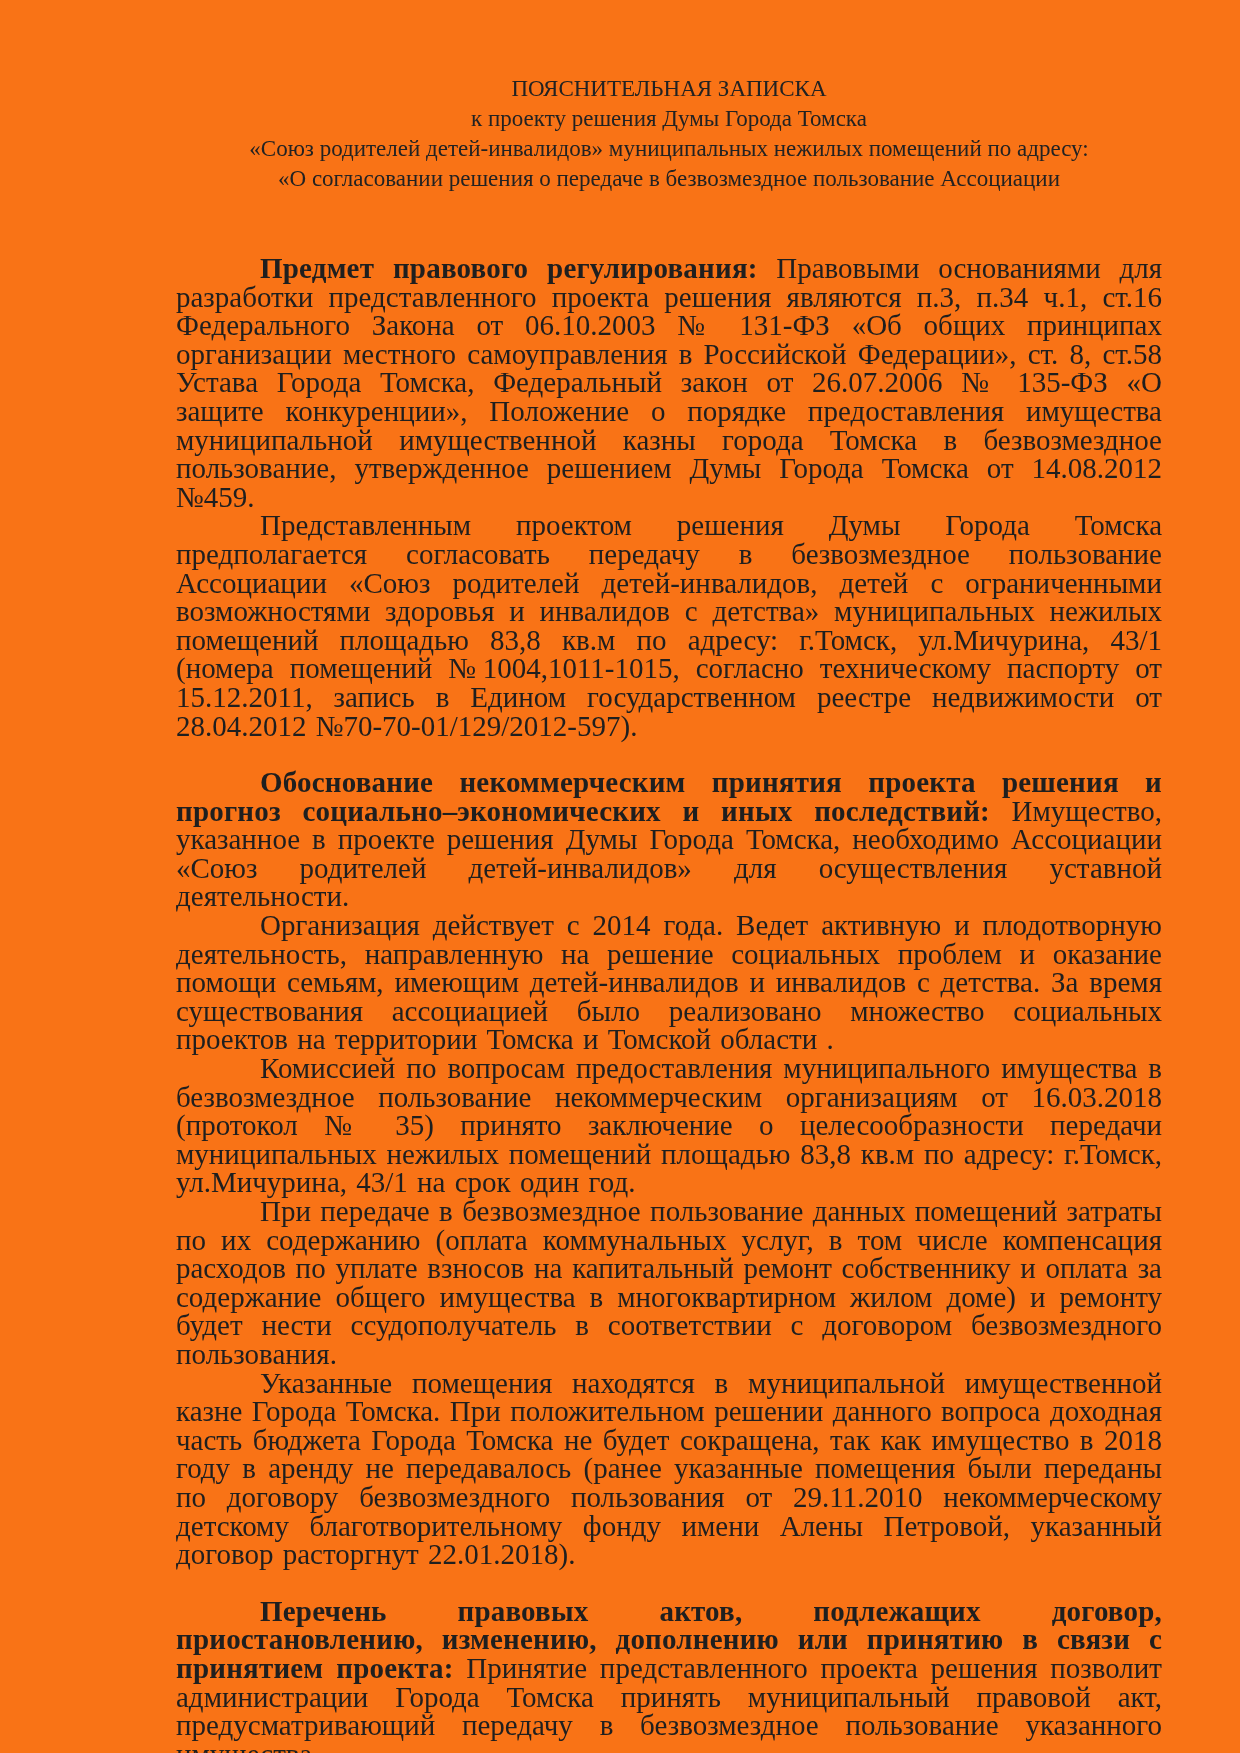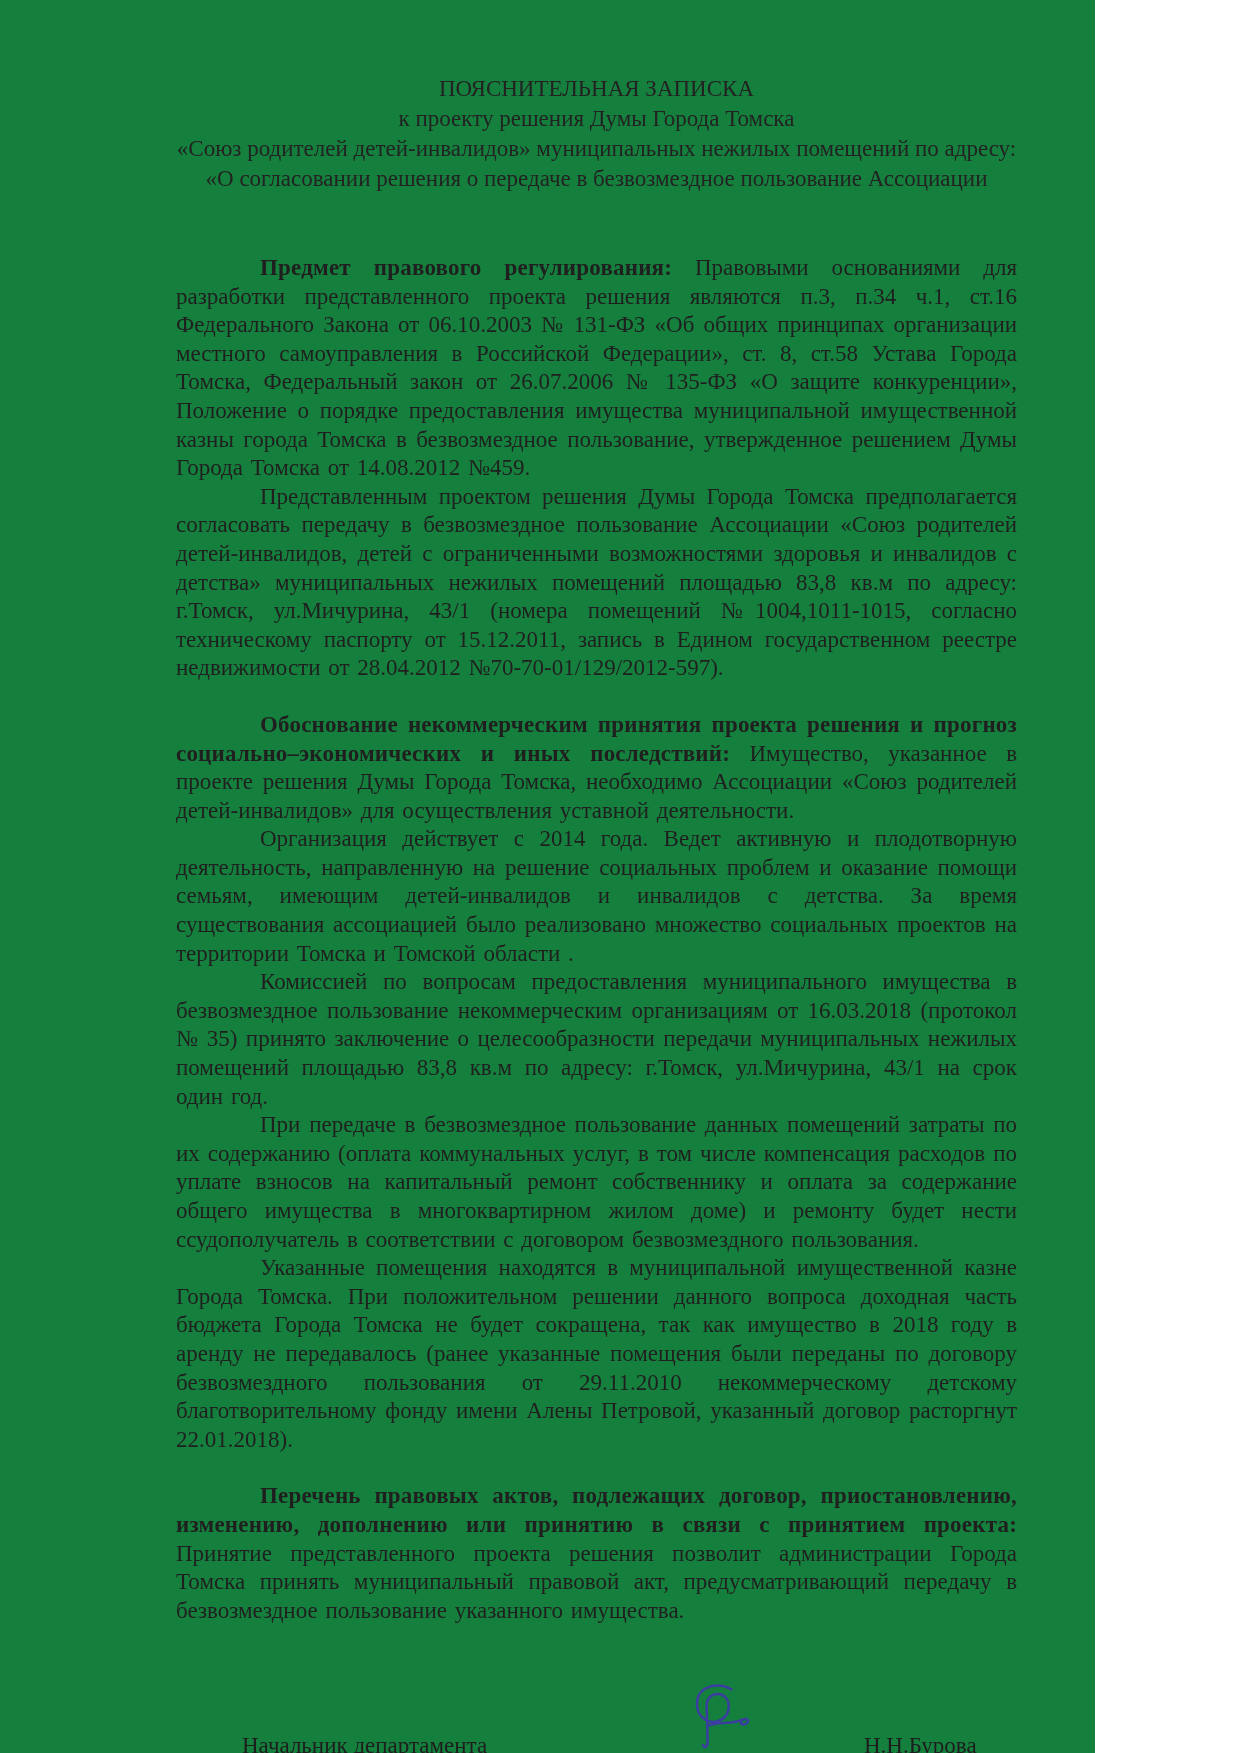--- a/index.html
+++ b/index.html
@@ -6,37 +6,37 @@
   body {
     width: 1240px;
     height: 1753px;
     background: #ffffff;
     font-family: "Liberation Serif", "DejaVu Serif", serif;
     color: #1d1d1d;
     -webkit-font-smoothing: antialiased;
   }
   .page {
     position: relative;
-    width: 1095px;
+    width: 1240px;
     height: 1753px;
     box-sizing: border-box;
     padding: 74px 78px 9px 176px;
     overflow: hidden;
-    background: #15803d;
+    background: #f97316;
   }
   .title-block {
     text-align: center;
     font-size: 23px;
     line-height: 30px;
     margin-bottom: 60px;
     color: #222222;
   }
   .title-block .t-line { white-space: nowrap; }
   .para {
-    font-size: 23px;
+    font-size: 29px;
     line-height: 28.6px;
     text-align: justify;
     text-indent: 84px;
     word-spacing: 2px;
     margin: 0;
     color: #1f1f1f;
   }
   .gap-before { margin-top: 28px; }
   .lead { font-weight: bold; letter-spacing: 0.2px; }
   .sign-row {

